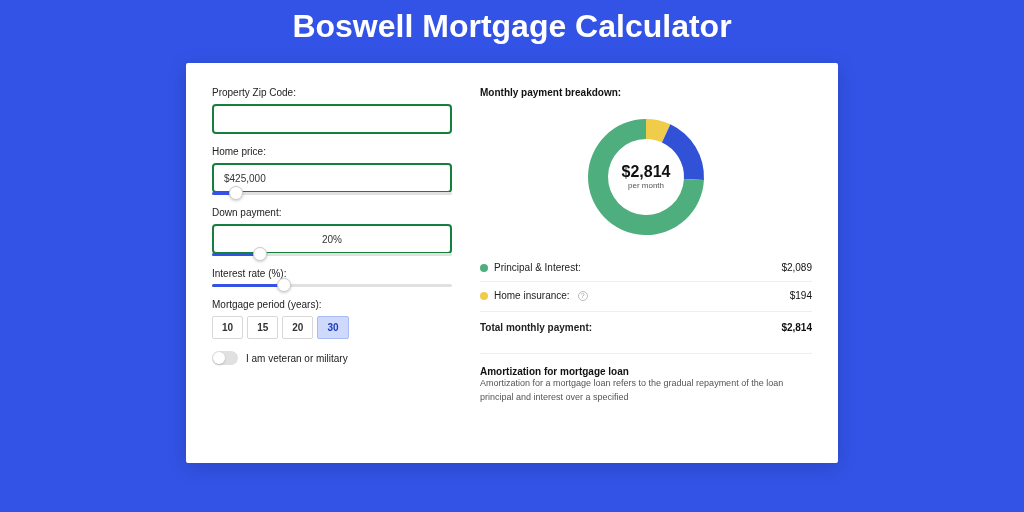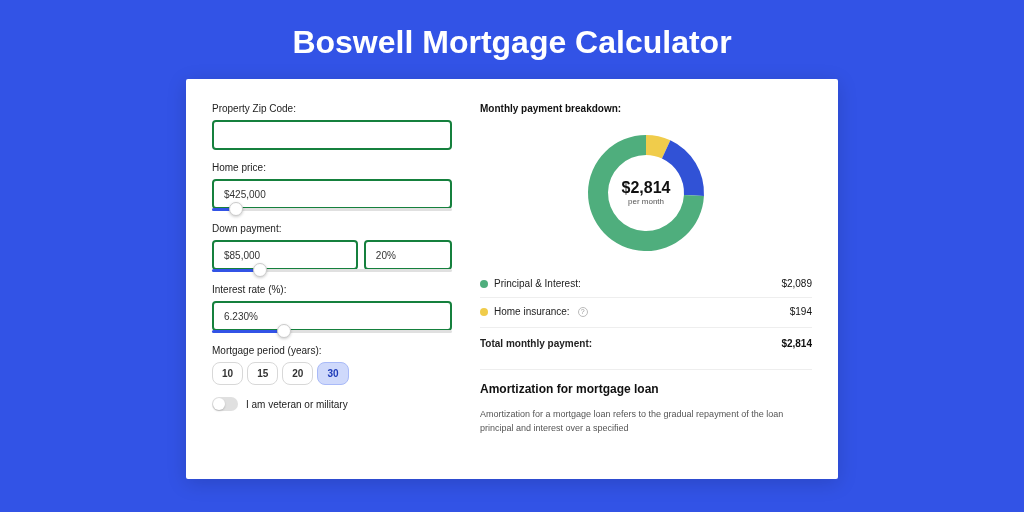--- a/index.html
+++ b/index.html
@@ -1,52 +1,52 @@
 <!DOCTYPE html>
 <html><head>
 <meta charset="utf-8">
 <style>
   * { box-sizing: border-box; margin: 0; padding: 0; }
   html, body { width: 1024px; height: 512px; overflow: hidden; font-family: -apple-system, BlinkMacSystemFont, "Segoe UI", Arial, sans-serif; }
   body { background: #3253e6; }
-  .title { color: #fff; text-align: center; font-size: 32px; font-weight: 700; padding: 24px 0 18px 0; }
+  .title { color: #fff; text-align: center; font-size: 32px; font-weight: 700; padding: 8px 0 18px 0; }
   .card { background: #fff; width: 652px; margin: 0 auto; border-radius: 2px; box-shadow: 0 4px 20px rgba(0,0,0,0.15); padding: 24px 26px 0 26px; display: flex; gap: 28px; height: 400px; }
   .left { width: 240px; flex-shrink: 0; }
   .right { flex: 1; }
   .label { font-size: 10px; color: #222; margin-bottom: 6px; display: block; }
   .field-group { margin-bottom: 12px; }
   .input { width: 100%; border: 2px solid #15803d; border-radius: 4px; padding: 8px 10px; font-size: 10px; color: #333; background: #fff; height: 30px; }
   .slider-track { position: relative; height: 3px; background: #e0e0e0; margin-top: -1px; border-radius: 2px; }
   .slider-fill { position: absolute; height: 3px; background: #3253e6; border-radius: 2px; top: 0; left: 0; }
   .slider-thumb { position: absolute; width: 14px; height: 14px; background: #fff; border: 1px solid #ccc; border-radius: 50%; top: -6px; box-shadow: 0 1px 3px rgba(0,0,0,0.2); }
   .dp-row { display: flex; gap: 6px; }
   .dp-row .input:first-child { flex: 1.9; }
-  .dp-row .input:last-child { flex: 1; }
+  .dp-row .input:last-child { flex: 1; text-align: center; }
   .period-row { display: flex; gap: 4px; }
-  .period-btn { border: 1px solid #d8d8d8; background: #fff; border-radius: 8px; padding: 5px 9px; font-size: 10px; font-weight: 600; cursor: pointer; color: #333; }
+  .period-btn { border: 1px solid #d8d8d8; background: #fff; border-radius: 2px; padding: 5px 9px; font-size: 10px; font-weight: 600; cursor: pointer; color: #333; }
   .period-btn.active { background: #cfd9fb; border-color: #a9baf8; color: #1e3bb8; }
   .toggle-row { display: flex; align-items: center; gap: 8px; margin-top: 10px; }
   .toggle { width: 26px; height: 14px; background: #e0e0e0; border-radius: 8px; position: relative; }
   .toggle::after { content: ""; position: absolute; width: 12px; height: 12px; background: #fff; border-radius: 50%; top: 1px; left: 1px; box-shadow: 0 1px 2px rgba(0,0,0,0.2); }
   .toggle-label { font-size: 10px; color: #222; }
   .section-title { font-size: 10px; font-weight: 700; color: #111; margin-bottom: 8px; }
   .donut-wrap { display: flex; justify-content: center; padding: 8px 0 14px 0; }
   .donut-center { font-size: 16px; font-weight: 700; fill: #111; text-anchor: middle; }
   .donut-sub { font-size: 8px; fill: #555; text-anchor: middle; }
   .legend-row { display: flex; align-items: flex-start; justify-content: space-between; padding: 8px 0; border-bottom: 1px solid #eee; }
   .legend-row:last-of-type { border-bottom: none; }
   .legend-left { display: flex; align-items: center; gap: 6px; }
   .dot { width: 8px; height: 8px; border-radius: 50%; display: inline-block; }
   .legend-label { font-size: 10px; color: #222; }
   .help-icon { width: 10px; height: 10px; border: 1px solid #bbb; border-radius: 50%; display: inline-flex; align-items: center; justify-content: center; font-size: 7px; color: #999; margin-left: 2px; }
   .legend-val { font-size: 10px; color: #111; font-weight: 500; }
   .total-row { display: flex; justify-content: space-between; padding: 10px 0; border-top: 1px solid #eee; margin-top: 2px; }
   .total-row .legend-label, .total-row .legend-val { font-weight: 700; }
   .amort-box { border-top: 1px solid #eee; margin-top: 10px; padding-top: 12px; }
-  .amort-title { font-size: 12px; font-weight: 700; color: #111; margin-bottom: 12px; }
+  .amort-title { font-size: 10px; font-weight: 700; color: #111; margin-bottom: 0; }
   .amort-text { font-size: 9px; color: #555; line-height: 1.5; }
 </style>
 </head>
 <body>
 
 <div class="title">Boswell Mortgage Calculator</div>
 
 <div class="card">
   <div class="left">
 
@@ -60,32 +60,30 @@
       <input class="input" value="$425,000" style="">
       <div class="slider-track">
         <div class="slider-fill" style="width: 10%;"></div>
         <div class="slider-thumb" style="left: calc(10% - 7px);"></div>
       </div>
     </div>
 
     <div class="field-group">
       <label class="label">Down payment:</label>
       <div class="dp-row">
-        <input class="input" value="$85,000" style="">
         <input class="input" value="20%" style="">
       </div>
       <div class="slider-track">
         <div class="slider-fill" style="width: 20%;"></div>
         <div class="slider-thumb" style="left: calc(20% - 7px);"></div>
       </div>
     </div>
 
     <div class="field-group">
       <label class="label">Interest rate (%):</label>
-      <input class="input" value="6.230%" style="">
       <div class="slider-track">
         <div class="slider-fill" style="width: 30%;"></div>
         <div class="slider-thumb" style="left: calc(30% - 7px);"></div>
       </div>
     </div>
 
     <div class="field-group">
       <label class="label">Mortgage period (years):</label>
       <div class="period-row">
           <button class="period-btn">10</button>

